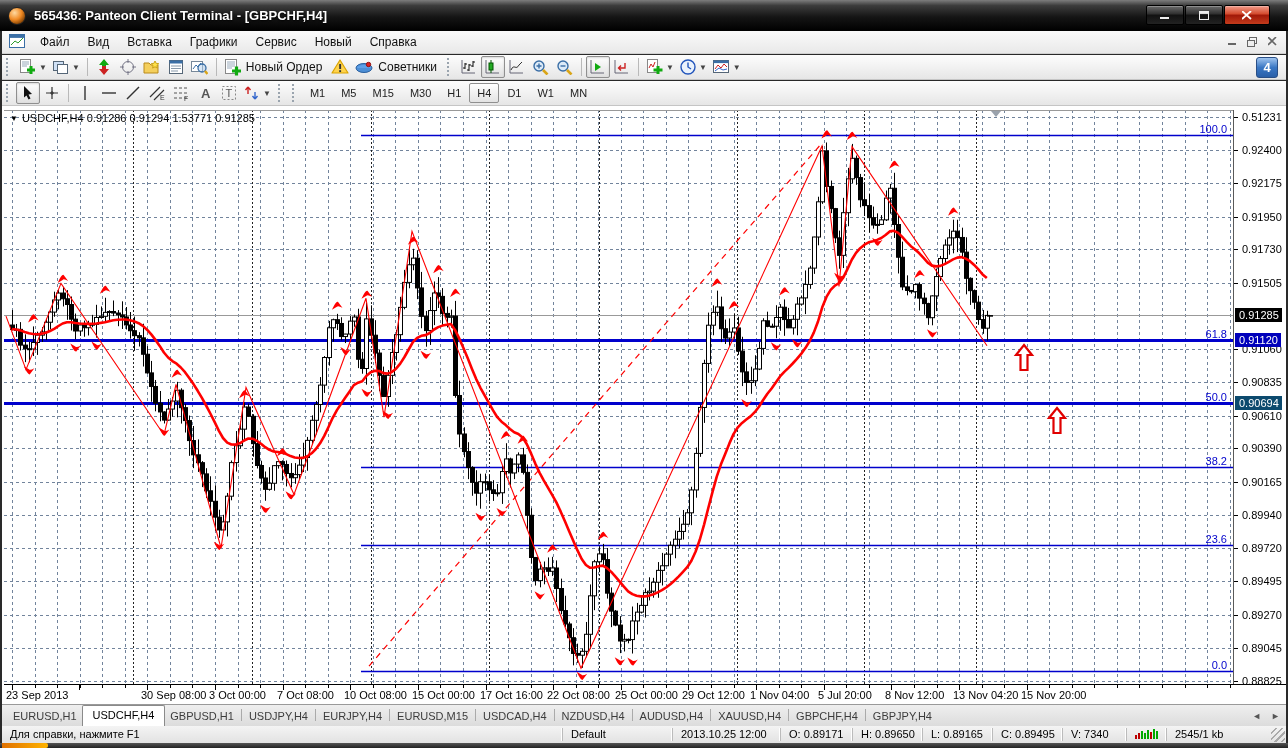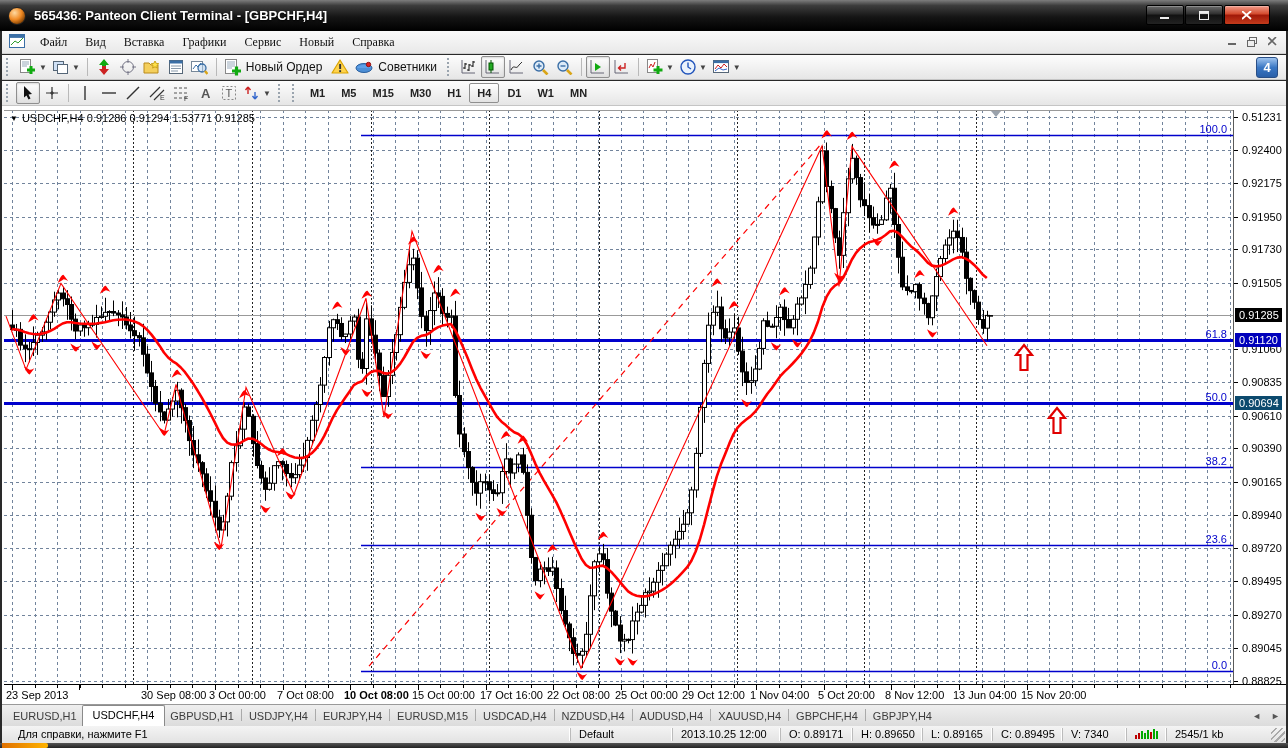--- a/index.html
+++ b/index.html
@@ -16,21 +16,21 @@
 #title-btns { position:absolute; right:18px; top:5px; display:flex; }
 .tbtn { width:38px; height:20px; margin-left:1px; border:1px solid #000; border-radius:2px;
   background:linear-gradient(#6d6d6d,#2e2e2e 45%,#111 50%,#222); color:#eee; font-size:11px;
   display:flex; align-items:center; justify-content:center; box-shadow:inset 0 1px 0 rgba(255,255,255,.25); }
 .tbtn.close { width:46px; background:linear-gradient(#f09b8a,#d3492c 45%,#a01808 50%,#c33b1c); }
 .tbtn svg { display:block; }
 
 #menubar { position:absolute; left:2px; top:31px; width:1284px; height:23px; background:linear-gradient(#fafafa,#e9e9e9);
   border-bottom:1px solid #d0d0d0; display:flex; align-items:center; font-size:12px; color:#111; }
 #menu-chart-icon { margin:0 6px 0 7px; }
-.menu-item { padding:3px 9px;font-family:Liberation Serif, serif; }
+.menu-item { padding:3px 9px; }
 #mdi-btns { position:absolute; right:6px; top:3px; display:flex; gap:4px; }
 .mdibtn { width:16px; height:15px; display:flex; align-items:center; justify-content:center; }
 
 .toolbar { position:absolute; left:2px; width:1284px; background:linear-gradient(#fdfdfd,#e6e6e6);
   border-bottom:1px solid #c5c5c5; display:flex; align-items:center; }
 #toolbar1 { top:55px; height:25px; }
 #toolbar2 { top:81px; height:25px; }
 .grip { width:7px; height:18px; border-left:2px dotted #9aa4ae; margin:0 3px 0 4px; }
 .tsep { width:1px; height:18px; background:#b9b9b9; margin:0 4px; }
 .tb { height:22px; min-width:24px; padding:0 2px; display:flex; align-items:center; justify-content:center; border:1px solid transparent; }
@@ -61,22 +61,22 @@
 .tab { padding:3px 5px 4px; position:relative; white-space:nowrap; }
 .tab.active { background:#fff; border:1px solid #8a8a8a; border-bottom:none; border-radius:2px 2px 0 0; color:#000; padding:3px 10px 5px; margin-top:0; }
 .tabsep { margin:0 2px 5px; }
 .tabsep { width:1px; height:12px; background:#aaa; margin-bottom:5px; }
 #tab-arrows { position:absolute; right:6px; bottom:5px; display:flex; gap:10px; color:#555; font-size:9px; }
 
 #statusbar { position:absolute; left:2px; top:726px; width:1284px; height:17px; background:linear-gradient(#f4f4f4,#e2e2e2);
   display:flex; align-items:center; font-size:11px; color:#000; }
 .scell { padding:0 8px; height:13px; line-height:13px; border-left:1px solid #bbb; box-shadow:-1px 0 0 #fff; white-space:nowrap; }
 .scell:first-child { border-left:none; box-shadow:none; }
-#st-help { width:560px;margin-left:8px; }
-#st-profile { width:102px; }
+#st-help { width:560px; }
+#st-profile { width:110px; }
 #grip-resize { position:absolute; right:1px; bottom:1px; width:14px; height:14px;
   background:repeating-linear-gradient(135deg, transparent 0 3px, #aaa 3px 4.5px); }
 #bottomedge { position:absolute; left:0px; top:743px; width:1288px; height:5px; background:linear-gradient(#555,#222); }
 #orange-pill { position:absolute; left:2px; top:0px; width:46px; height:5px; background:linear-gradient(90deg,#e07000,#ffb400); border-radius:0 2px 2px 0; }
 svg text { font-family:"Liberation Sans",sans-serif; }
 </style>
 </head>
 <body>
 
 <div id="win">
@@ -411,21 +411,21 @@
             <svg width="16" height="16">
               <path d="M4,9 L4,2 M4,2 L1.5,5 M4,2 L6.5,5" stroke="#c22" stroke-width="1.4" fill="none"></path>
               <path d="M11,7 L11,14 M11,14 L8.5,11 M11,14 L13.5,11" stroke="#36c" stroke-width="1.4" fill="none"></path>
             </svg>
           </span>
           <span class="dd">▼</span>
         </div>
         <div class="grip"></div>
       </div>
     <div class="grip"></div>
-    <div id="tf-items" style="display:flex;align-items:center;font-weight:bold;">
+    <div id="tf-items" style="display:flex;align-items:center;">
         <div class="tf">M1</div>
         <div class="tf">M5</div>
         <div class="tf">M15</div>
         <div class="tf">M30</div>
         <div class="tf">H1</div>
         <div class="tf pressed">H4</div>
         <div class="tf">D1</div>
         <div class="tf">W1</div>
         <div class="tf">MN</div>
       </div>
@@ -1136,39 +1136,39 @@
         <span class="tlabel" style="left: 2px;">23 Sep 2013</span>
         <span class="ttick" style="left: 8px; height: 5px;"></span>
         <span class="tlabel" style="left: 53px; margin-top: 28px;">25 Sep 16:00</span>
         <span class="ttick" style="left: 75px; height: 5px;"></span>
         <span class="tlabel" style="left: 137px;">30 Sep 08:00</span>
         <span class="ttick" style="left: 143px; height: 5px;"></span>
         <span class="tlabel" style="left: 205px;">3 Oct 00:00</span>
         <span class="ttick" style="left: 211px; height: 5px;"></span>
         <span class="tlabel" style="left: 273px;">7 Oct 08:00</span>
         <span class="ttick" style="left: 279px; height: 5px;"></span>
-        <span class="tlabel" style="left: 340px; font-weight: bold;">10 Oct 08:00</span>
+        <span class="tlabel" style="left: 340px;">10 Oct 08:00</span>
         <span class="ttick" style="left: 346px; height: 5px;"></span>
         <span class="tlabel" style="left: 408px;">15 Oct 00:00</span>
         <span class="ttick" style="left: 414px; height: 5px;"></span>
         <span class="tlabel" style="left: 476px;">17 Oct 16:00</span>
         <span class="ttick" style="left: 482px; height: 5px;"></span>
         <span class="tlabel" style="left: 543px;">22 Oct 08:00</span>
         <span class="ttick" style="left: 549px; height: 5px;"></span>
         <span class="tlabel" style="left: 611px;">25 Oct 00:00</span>
         <span class="ttick" style="left: 617px; height: 5px;"></span>
         <span class="tlabel" style="left: 678px;">29 Oct 12:00</span>
         <span class="ttick" style="left: 684px; height: 5px;"></span>
         <span class="tlabel" style="left: 746px;">1 Nov 04:00</span>
         <span class="ttick" style="left: 752px; height: 5px;"></span>
-        <span class="tlabel" style="left: 814px;">5 Oct 20:00</span>
+        <span class="tlabel" style="left: 814px;">5 Jul 20:00</span>
         <span class="ttick" style="left: 820px; height: 5px;"></span>
         <span class="tlabel" style="left: 881px;">8 Nov 12:00</span>
         <span class="ttick" style="left: 887px; height: 5px;"></span>
-        <span class="tlabel" style="left: 949px;">13 Jun 04:00</span>
+        <span class="tlabel" style="left: 949px;">13 Nov 04:20</span>
         <span class="ttick" style="left: 955px; height: 5px;"></span>
         <span class="tlabel" style="left: 1017px;">15 Nov 20:00</span>
         <span class="ttick" style="left: 1023px; height: 5px;"></span>
         <span class="ttick" style="left: 8px; height: 3px;"></span>
         <span class="ttick" style="left: 31px; height: 3px;"></span>
         <span class="ttick" style="left: 53px; height: 3px;"></span>
         <span class="ttick" style="left: 76px; height: 3px;"></span>
         <span class="ttick" style="left: 98px; height: 3px;"></span>
         <span class="ttick" style="left: 121px; height: 3px;"></span>
         <span class="ttick" style="left: 143px; height: 3px;"></span>

